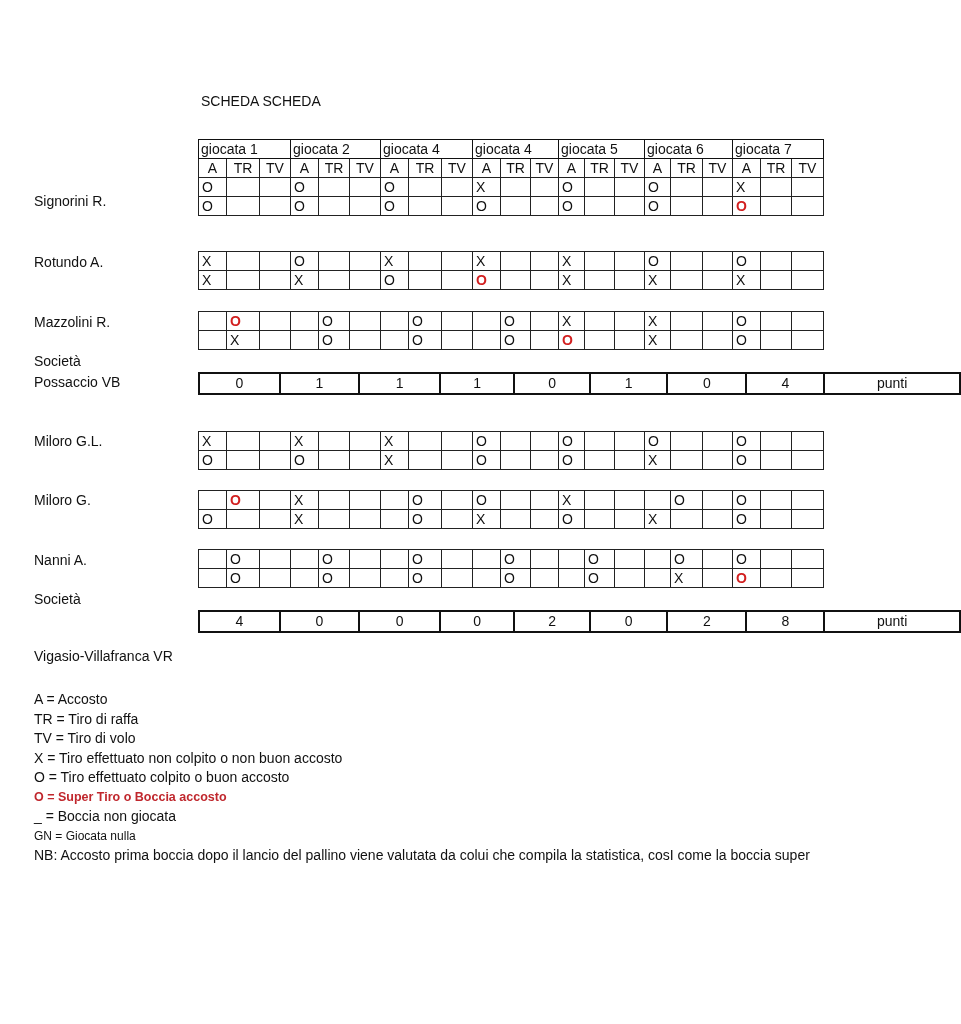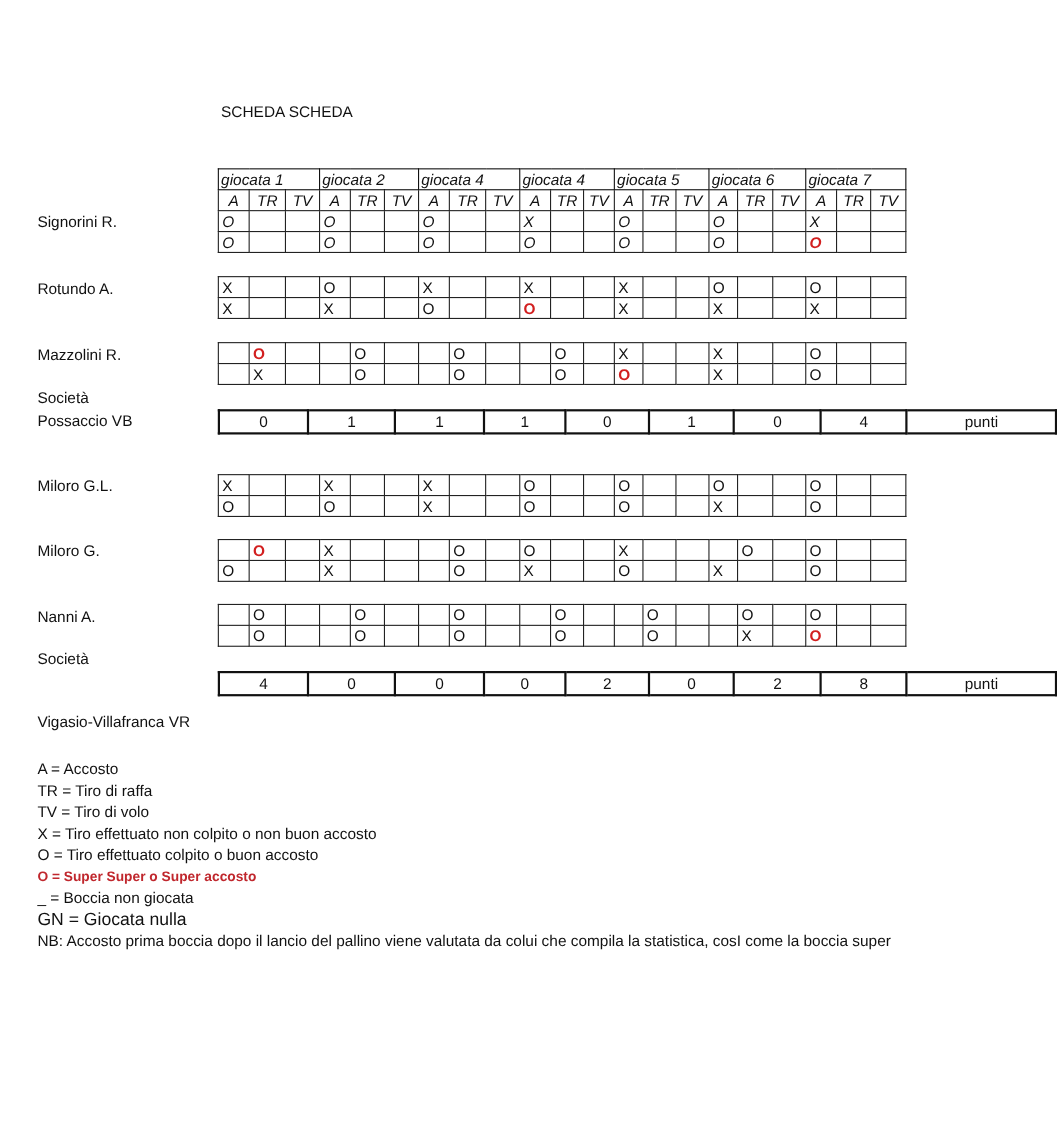--- a/index.html
+++ b/index.html
@@ -21,28 +21,28 @@
   .score {
     position: absolute; left: 198px; border-collapse: collapse; table-layout: fixed;
     border: 2px solid #111;
   }
   .score td {
     border: 2px solid #111; height: 19px; font-size: 14px; text-align: center; padding: 0;
     line-height: 19px;
   }
   .legend { left: 34px; top: 690px; font-size: 14px; line-height: 19.5px; }
   .legend .super-line { color: #c0272d; font-weight: bold; font-size: 12.5px; }
-  .legend .gn-line { font-size: 16px; }
+  .legend .gn-line { font-size: 12px; }
 </style>
 </head>
 <body>
 
 <div class="abs title">SCHEDA SCHEDA</div>
 
-<table class="grid" id="header-grid" style="top:153px;font-style:italic;">
+<table class="grid" id="header-grid" style="top:139px;">
   <tbody>
     <tr id="gio-row">
         <td colspan="3" class="gio">giocata 1</td>
         <td colspan="3" class="gio">giocata 2</td>
         <td colspan="3" class="gio">giocata 4</td>
         <td colspan="3" class="gio">giocata 4</td>
         <td colspan="3" class="gio">giocata 5</td>
         <td colspan="3" class="gio">giocata 6</td>
         <td colspan="3" class="gio">giocata 7</td>
       </tr>
@@ -413,17 +413,17 @@
       </tr>
     </tbody>
   </table>
 
 <div class="abs legend">
   <div>A = Accosto</div>
   <div>TR = Tiro di raffa</div>
   <div>TV = Tiro di volo</div>
   <div>X = Tiro effettuato non colpito o non buon accosto</div>
   <div>O = Tiro effettuato colpito o buon accosto</div>
-  <div class="super-line">O = Super Super o Super accosto</div>
+  <div class="super-line">O = Super Tiro o Boccia accosto</div>
   <div>_ = Boccia non giocata</div>
   <div class="gn-line">GN = Giocata nulla</div>
   <div>NB: Accosto prima boccia dopo il lancio del pallino viene valutata da colui che compila la statistica, cosI come la boccia super</div>
 </div>
 
 </body></html>

